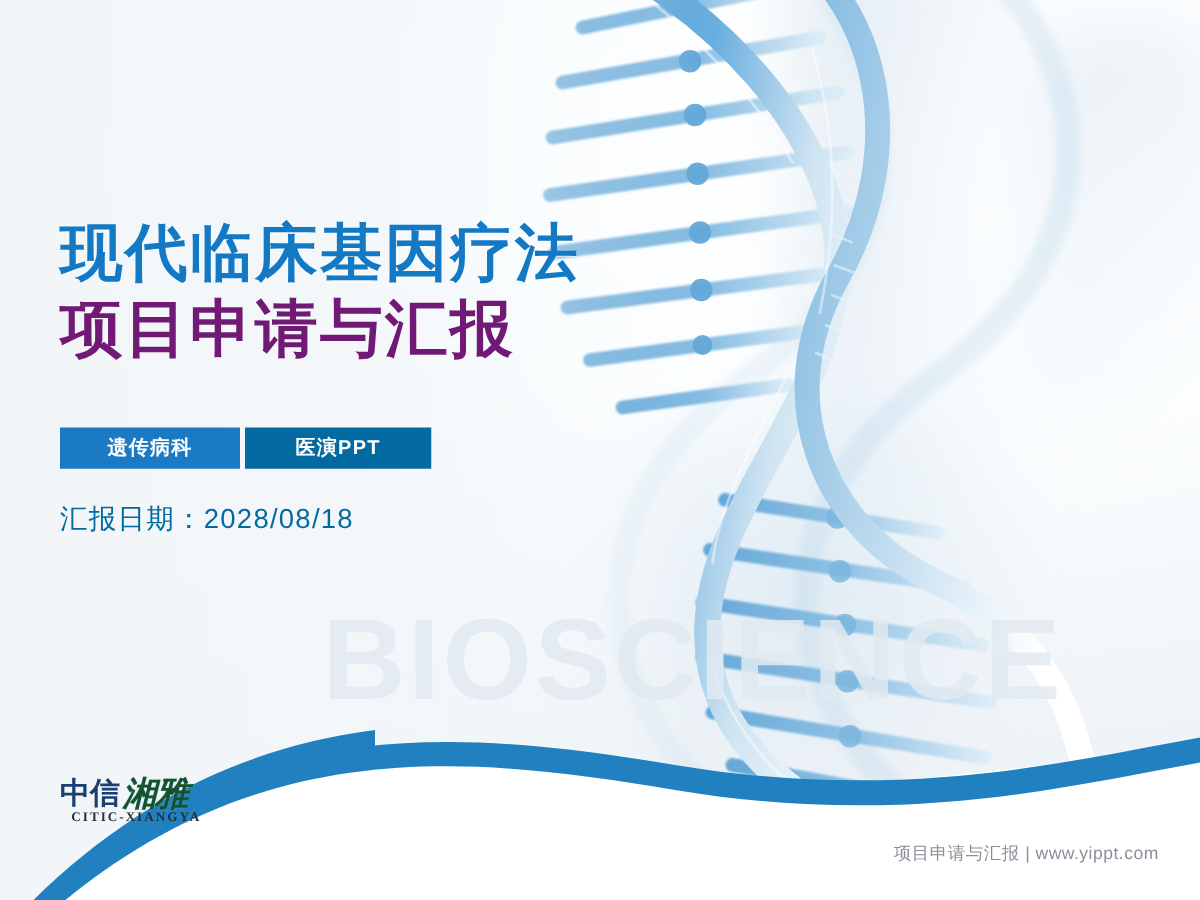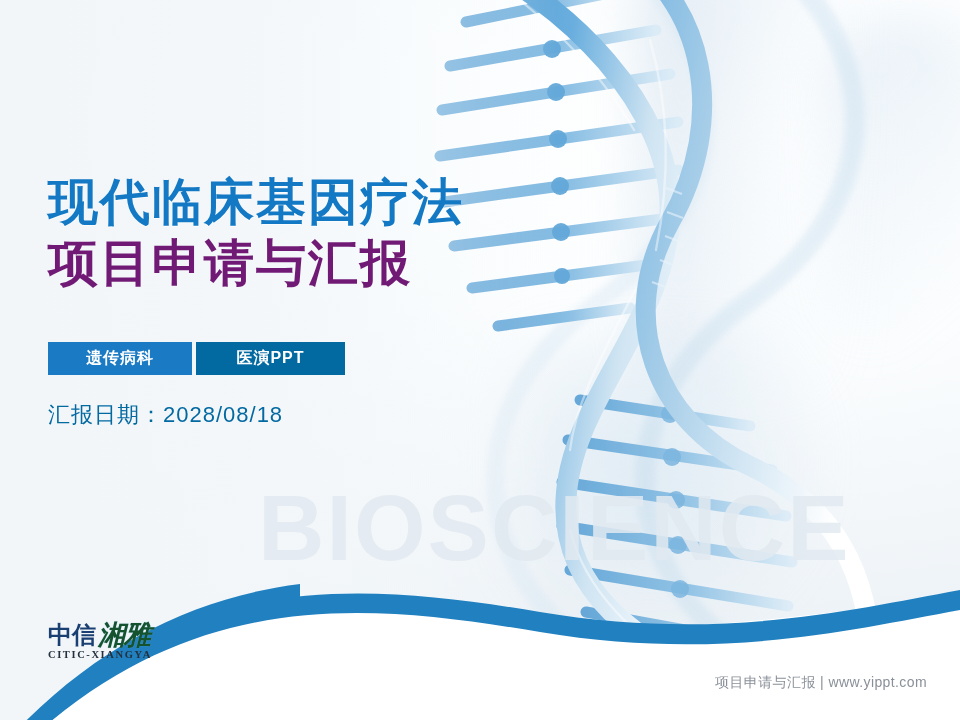--- a/index.html
+++ b/index.html
@@ -176,20 +176,21 @@
     text-shadow: 0 0 1px rgba(120,180,220,.8);
   }
   .logo-en {
     font-family: "Liberation Serif", "DejaVu Serif", serif;
     font-size: 10.5px;
     font-weight: 700;
     color: #24303c;
     letter-spacing: 1.6px;
     margin-top: 1px;
     white-space: nowrap;
+    text-align: center;
   }
 
   
   .footer {
     position: absolute;
     right: 33px;
     top: 674px;
     font-size: 14px;
     color: #8a9099;
     letter-spacing: .4px;

